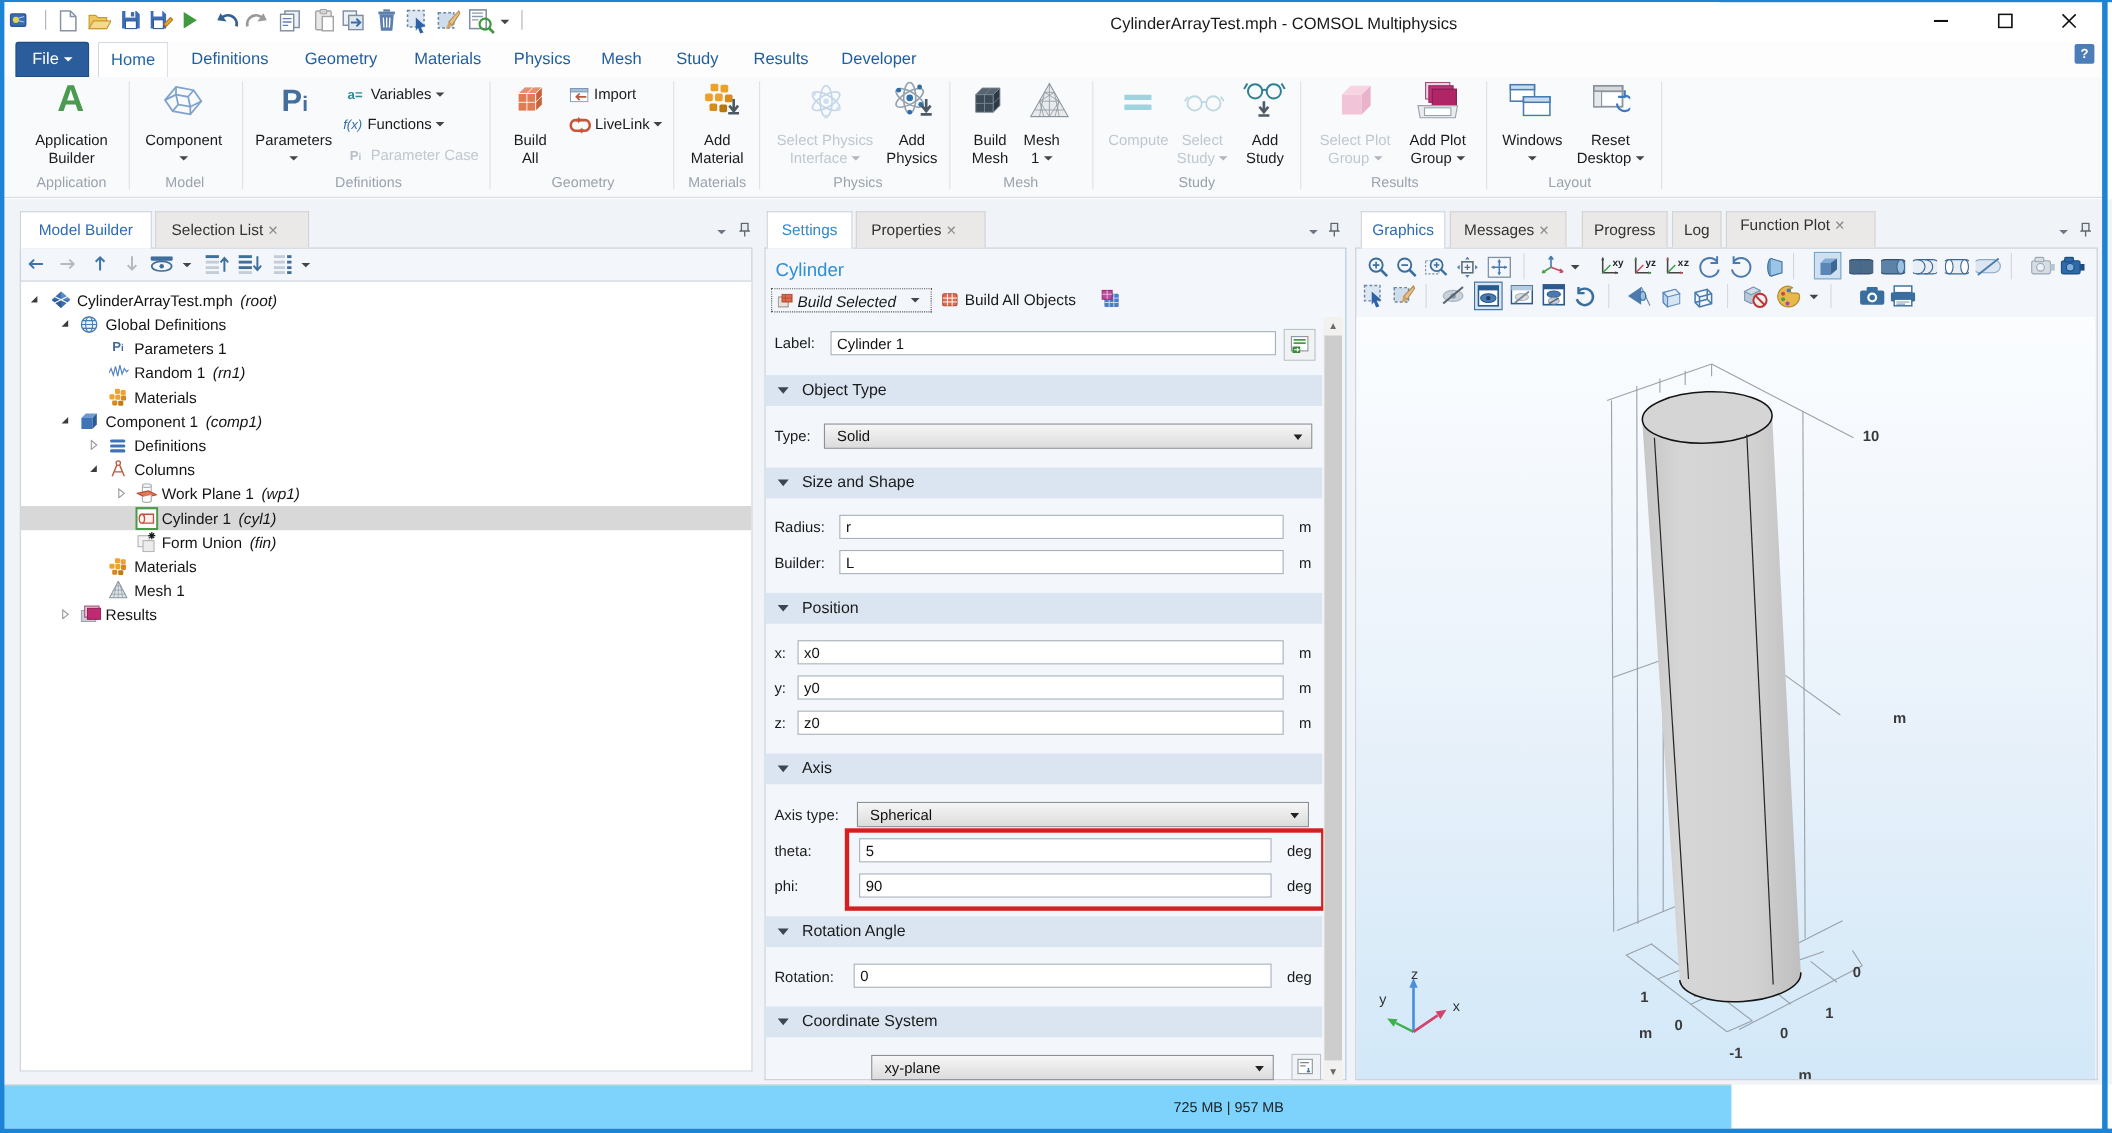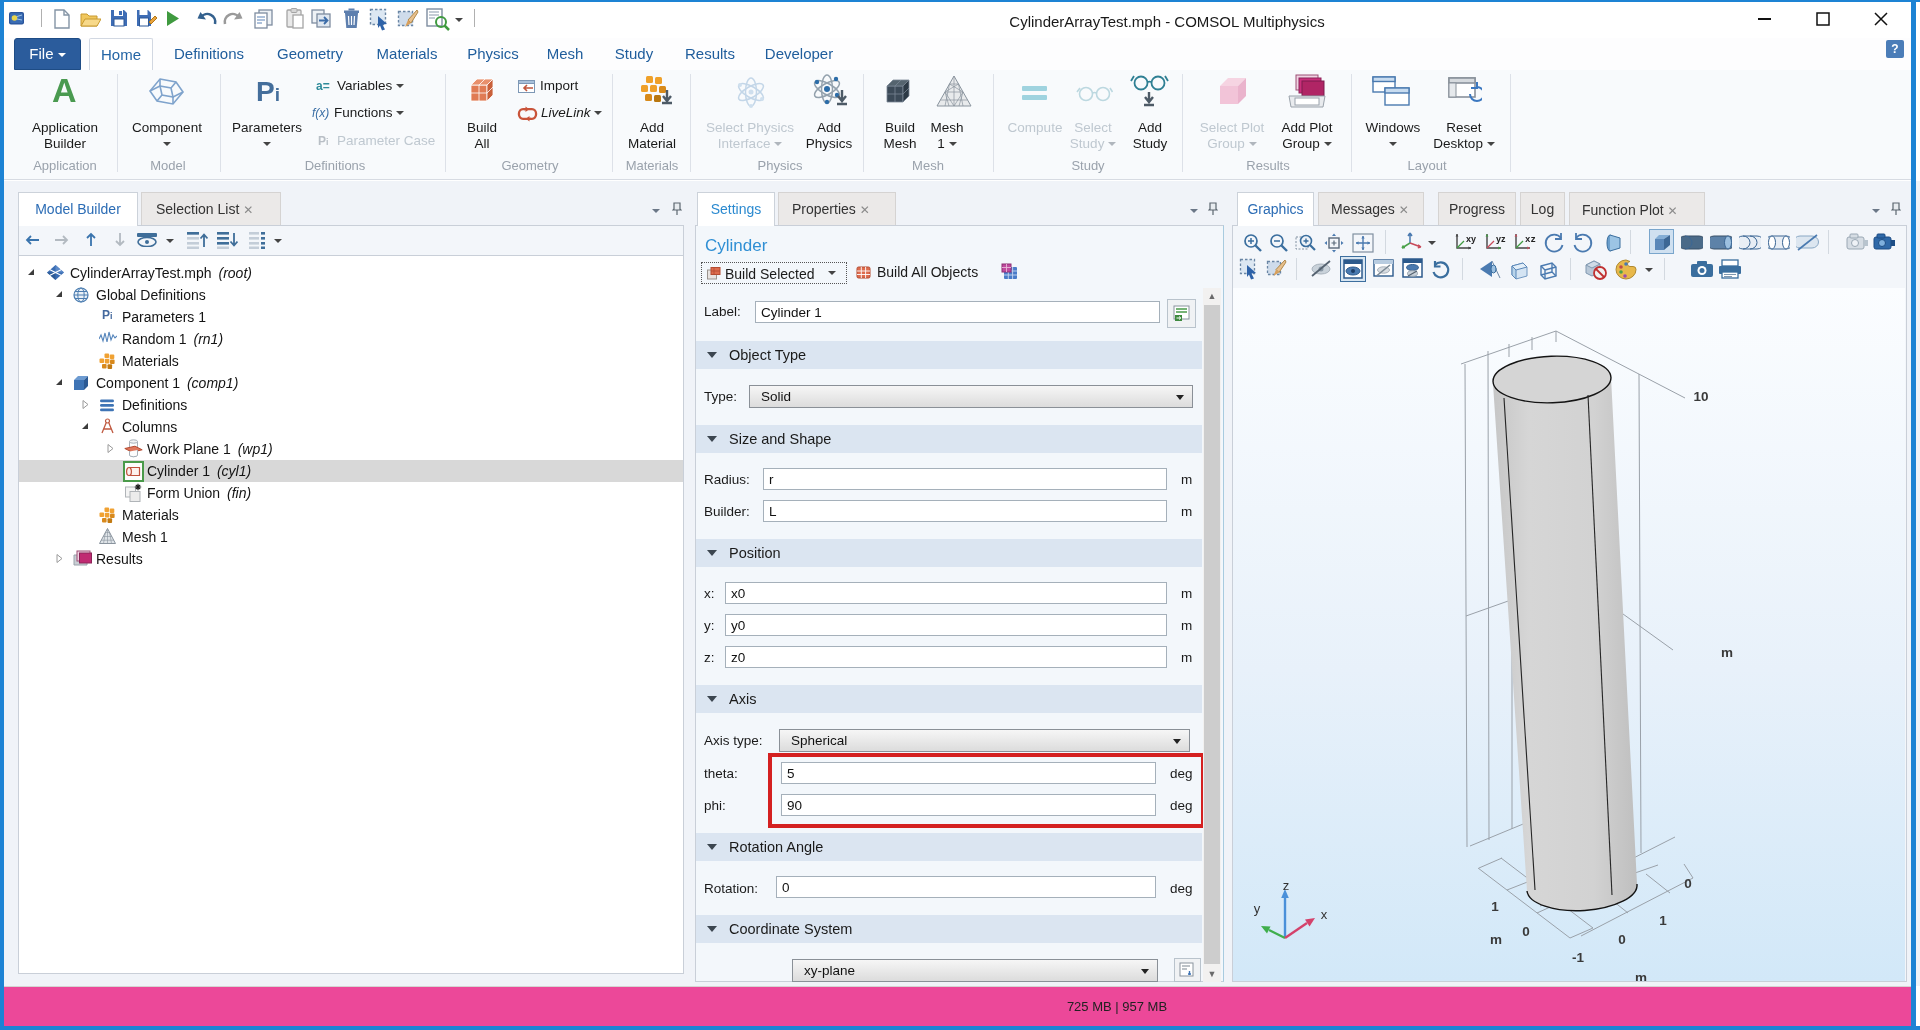--- a/index.html
+++ b/index.html
@@ -28,21 +28,21 @@
 .rsmall{position:absolute;font-size:13.5px;color:#1a1a1a;white-space:nowrap;}
 .dis{color:#bfc8d0;}
 .caret{display:inline-block;width:0;height:0;border-left:4px solid transparent;border-right:4px solid transparent;border-top:4px solid #444;vertical-align:middle;}
 .caretg{border-top-color:#b0b6bd;}
 #helpbtn{left:1886px;top:40px;width:18px;height:18px;background:#4b7db8;color:#fff;font-size:12px;font-weight:bold;text-align:center;line-height:18px;border-radius:2px;}
 
 #main{left:0;top:181px;width:1920px;height:805px;background:#f0f3f8;}
 .ptabsel{background:#fff;border:1px solid #ccd2da;border-bottom:none;color:#2b6cb5;}
 .ptabun{background:#ebe9e8;border:1px solid #d5d3d2;border-bottom:none;color:#333;}
 .closex{color:#8a8a8a;font-size:12px;}
-#statusbar{left:0px;top:986px;width:1915px;height:40px;background:#ec4899;border-top:1px solid #d6d3d1;}
+#statusbar{left:0px;top:986px;width:1574px;height:40px;background:#7dd3fc;border-top:1px solid #d6d3d1;}
 .sect{left:696px;width:506px;height:28px;background:#dbe5f1;font-size:14.5px;color:#1a1a1a;line-height:28px;padding-left:33px;}
 .sect::before{content:"";position:absolute;left:11px;top:11px;width:0;height:0;border-left:5px solid transparent;border-right:5px solid transparent;border-top:6px solid #3c4650;}
 .slabel{font-size:13.5px;color:#1a1a1a;}
 .sunit{font-size:13.5px;color:#1a1a1a;}
 .sinput{height:22px;background:#fff;border:1px solid #a5b0ba;font-size:13.5px;color:#111;}
 .sinput span{position:absolute;left:5px;top:3px;}
 .sdrop{height:23px;background:linear-gradient(#f6f6f6,#dcdcdc);border:1px solid #8a9097;font-size:13.5px;color:#111;}
 .sdrop span{position:absolute;left:11px;top:3px;}
 .sdrop::after{content:"";position:absolute;right:8px;top:9px;width:0;height:0;border-left:4.5px solid transparent;border-right:4.5px solid transparent;border-top:5px solid #222;}
 #statustext{left:1117px;top:12px;transform:translateX(-50%);font-size:13px;color:#222;}
@@ -215,21 +215,21 @@
   </svg>
   <div class="rsmall" style="left:540px;top:8px;">Import</div>
   <svg class="abs" style="left:516px;top:36px" width="23" height="16" viewBox="0 0 23 16">
     <g stroke="#c9543a" stroke-width="2.3" fill="none">
       <path d="M8,3.2 H16 a3.6,4.2 0 0 1 0,9.6 H13.5"></path>
       <path d="M15,12.8 H7 a3.6,4.2 0 0 1 0,-9.6 H9.5"></path>
     </g>
     <polygon points="13.5,10 13.5,15.6 9.8,12.8" fill="#c9543a"></polygon>
     <polygon points="9.5,0.4 9.5,6 13.2,3.2" fill="#c9543a"></polygon>
   </svg>
-  <div class="rsmall" style="left:541px;top:35px;font-style:italic;">LiveLink <span class="caret"></span></div>
+  <div class="rsmall" style="left:541px;top:35px;">LiveLink <span class="caret"></span></div>
 
   <svg class="abs" style="left:638px;top:6px" width="34" height="30" viewBox="0 0 34 30">
     <g fill="#efa029">
       <rect x="8" y="0" width="7" height="7" rx="1.5"></rect>
         <rect x="17" y="1" width="7" height="7" rx="1.5"></rect>
       <rect x="3" y="9" width="7" height="7" rx="1.5"></rect>
         <rect x="12" y="9" width="7" height="7" rx="1.5"></rect>
       <rect x="21" y="10" width="7" height="7" rx="1.5" fill="#d88a1a"></rect>
       <rect x="7" y="18" width="7" height="7" rx="1.5" fill="#d88a1a"></rect>
         <rect x="16" y="19" width="7" height="7" rx="1.5" fill="#b9770f"></rect>
@@ -345,21 +345,21 @@
   <div class="rbig" style="left:1428px;width:72px;">Reset<br>Desktop <span class="caret"></span></div>
 </div>
 <div class="abs" id="helpbtn">?</div>
 <div class="abs" id="main"></div>
 
 <div class="abs" style="left:1232px;top:225px;width:675px;height:757px;background:#f3f6fa;border:1px solid #c9cfd8;"></div>
 <div class="abs ptabsel" style="left:1237px;top:192px;width:77px;height:34px;text-align:center;font-size:14px;line-height:33px;color:#2b6cb5;">Graphics</div>
 <div class="abs ptabun" style="left:1318px;top:192px;width:106px;height:33px;text-align:left;padding-left:12px;font-size:14px;line-height:33px;">Messages <span class="closex">✕</span></div>
 <div class="abs ptabun" style="left:1438px;top:192px;width:78px;height:33px;text-align:center;font-size:14px;line-height:33px;">Progress</div>
 <div class="abs ptabun" style="left:1520px;top:192px;width:45px;height:33px;text-align:center;font-size:14px;line-height:33px;">Log</div>
-<div class="abs ptabun" style="left:1569px;top:192px;width:136px;height:33px;text-align:left;padding-left:12px;font-size:14px;line-height:34px;">Function Plot <span class="closex">✕</span></div>
+<div class="abs ptabun" style="left:1569px;top:192px;width:136px;height:33px;text-align:left;padding-left:12px;font-size:14px;line-height:22px;">Function Plot <span class="closex">✕</span></div>
 <div class="abs" style="left:1872px;top:209px;line-height:0;"><span class="caret" style="border-top-color:#6b7787"></span></div>
 <svg class="abs" style="left:1891px;top:202px" width="10" height="14" viewBox="0 0 10 14">
     <path d="M2,1 L8,1 L8,7 L9,8 L1,8 L2,7 Z M5,8 L5,13" stroke="#5c6770" stroke-width="1.2" fill="#e8ecf0"></path>
   </svg>
 <div class="abs" id="gtools" style="left:1232px;top:226px;width:673px;height:62px;font-size:0;">
   <svg class="abs" style="left:11px;top:7px" width="19" height="19" viewBox="0 0 19 19">
       <circle cx="8" cy="8" r="6" fill="none" stroke="#3a6e9e" stroke-width="1.7"></circle>
       <path d="M12.5,12.5 L18,18" stroke="#3a6e9e" stroke-width="2.4"></path>
       <path d="M5,8 h6 M8,5 v6" stroke="#3a6e9e" stroke-width="1.5"></path>
     </svg>
@@ -621,21 +621,21 @@
 <svg class="abs" style="left:1208px;top:202px" width="10" height="14" viewBox="0 0 10 14">
     <path d="M2,1 L8,1 L8,7 L9,8 L1,8 L2,7 Z M5,8 L5,13" stroke="#5c6770" stroke-width="1.2" fill="#e8ecf0"></path>
   </svg>
 <div class="abs" style="left:705px;top:236px;font-size:17px;color:#2f8fd4;">Cylinder</div>
 <div class="abs" style="left:701px;top:262px;width:146px;height:22px;border:1px dotted #555;background:#f3f7fb;">
   <svg class="abs" style="left:5px;top:4px" width="14" height="13" viewBox="0 0 14 13">
     <rect x="0.5" y="3" width="9" height="9" fill="#e8e3e0" stroke="#9a938e"></rect>
     <rect x="4" y="0.5" width="9" height="7" fill="#dd6b4d" stroke="#b34c32"></rect>
     <path d="M7,0.5 L7,7.5 M4,4 L13,4" stroke="#b34c32" stroke-width="0.8"></path>
   </svg>
-  <div class="abs" style="left:23px;top:3px;font-size:14px;color:#1a1a1a;">Build Selected</div>
+  <div class="abs" style="left:23px;top:3px;font-size:14px;color:#1a1a1a;font-style:italic;">Build Selected</div>
   <div class="abs" style="left:126px;top:8px;line-height:0;"><span class="caret"></span></div>
 </div>
 <svg class="abs" style="left:856px;top:265px" width="15" height="15" viewBox="0 0 15 15">
   <rect x="1" y="2" width="13" height="11" rx="1.5" fill="#dd6b4d" stroke="#b34c32"></rect>
   <path d="M1,6 L14,6 M1,9.5 L14,9.5 M5.3,2 L5.3,13 M9.6,2 L9.6,13" stroke="#fff" stroke-width="0.9"></path>
 </svg>
 <div class="abs" style="left:877px;top:264px;font-size:14px;color:#1a1a1a;">Build All Objects</div>
 <svg class="abs" style="left:1001px;top:263px" width="19" height="18" viewBox="0 0 19 18">
   <rect x="3" y="4" width="13" height="12" rx="1" fill="#4a7cc8"></rect>
   <path d="M3,8 L16,8 M3,12 L16,12 M7.3,4 L7.3,16 M11.6,4 L11.6,16" stroke="#c8d8f0" stroke-width="0.9"></path>

